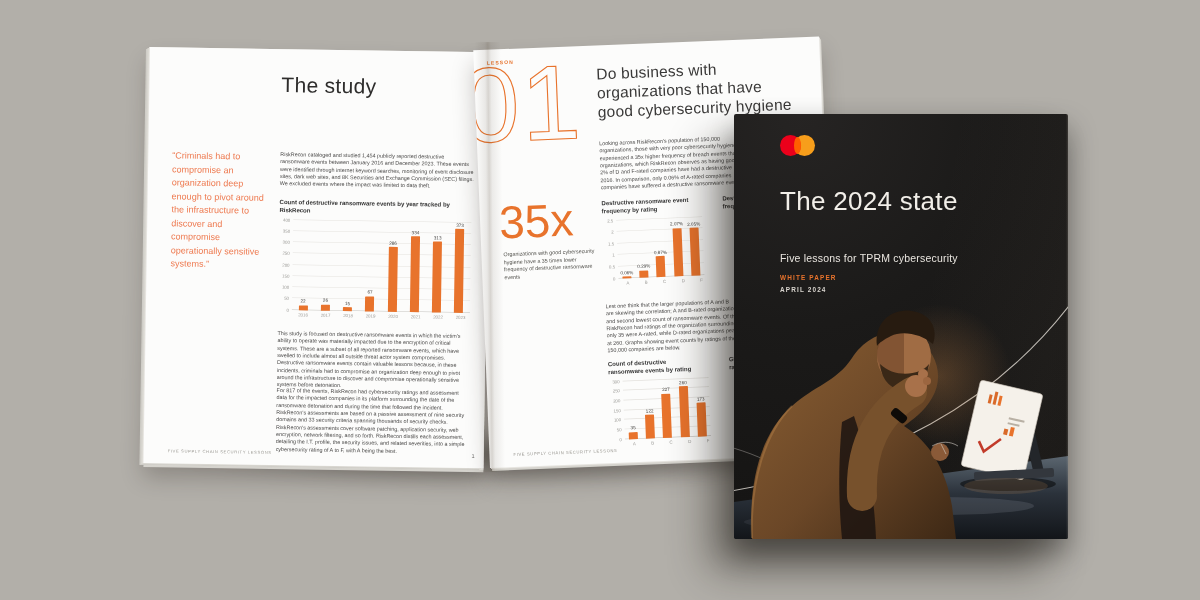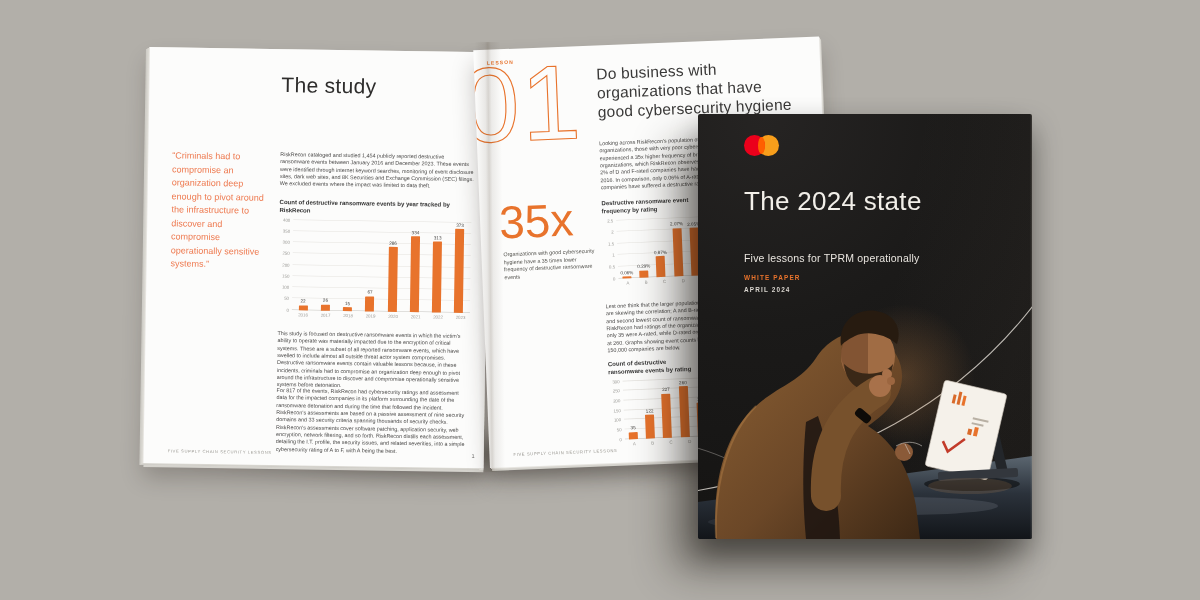--- a/index.html
+++ b/index.html
@@ -64,21 +64,21 @@
   .yt{position:absolute;right:100%;margin-right:3px;font-size:4.4px;color:#9b9a96;
     transform:translateY(50%);}
   .bars{position:absolute;left:0;right:0;top:0;bottom:0;display:flex;
     justify-content:space-around;align-items:flex-end;}
   .bar-slot{display:flex;flex-direction:column;align-items:center;justify-content:flex-end;height:100%;}
   .bar-label{font-size:4.6px;color:#454442;margin-bottom:1.5px;white-space:nowrap;}
   .bar{width:9px;background:#e8732c;border-radius:.5px .5px 0 0;}
   .xlabels{display:flex;justify-content:space-around;margin-left:14px;margin-top:2px;}
   .xlabels span{font-size:4.4px;color:#9b9a96;}
   
-  .cover{position:absolute;left:698px;top:114px;width:334px;height:425px;z-index:10;
+  .cover{position:absolute;left:734px;top:114px;width:334px;height:425px;z-index:10;
     border-radius:2px;overflow:hidden;
     background:
       linear-gradient(100deg,rgba(0,0,0,0) 55%,rgba(140,125,110,.07) 88%),
       radial-gradient(130% 110% at 20% 0%,#262423 0%,#1b1a19 45%,#141312 100%);
     box-shadow:-24px 30px 42px rgba(25,20,14,.45),0 14px 28px rgba(0,0,0,.38);}
   .cover::after{content:"";position:absolute;top:0;right:0;bottom:0;width:2px;
     background:linear-gradient(to left,rgba(200,190,175,.18),rgba(0,0,0,0));}
   .cv-logo{position:absolute;left:46px;top:21px;width:35px;height:21px;}
   .cv-logo .c{position:absolute;top:0;width:21px;height:21px;border-radius:50%;}
   .cv-logo .red{left:0;background:#eb001b;z-index:2;}
@@ -355,21 +355,21 @@
 
   <div class="cover">
     <div class="cv-logo">
       <div class="c red"></div>
       <div class="c yel"></div>
       <div class="lens c" style="width:7px;height:17px;top:2px;left:14px;background:#ff5f00;"></div>
     </div>
     <div class="cv-title">
       <div>The 2024 state</div>
     </div>
-    <div class="cv-subtitle">Five lessons for TPRM operationally</div>
+    <div class="cv-subtitle">Five lessons for TPRM cybersecurity</div>
     <div class="cv-tag">WHITE PAPER</div>
     <div class="cv-date">APRIL 2024</div>
 
     <svg class="cv-photo" viewBox="0 0 334 245" xmlns="http://www.w3.org/2000/svg">
       <defs>
         <linearGradient id="tableGrad" x1="0" y1="0" x2="0" y2="1">
           <stop offset="0" stop-color="#5b6670"></stop>
           <stop offset="0.45" stop-color="#2b323b"></stop>
           <stop offset="1" stop-color="#121519"></stop>
         </linearGradient>

